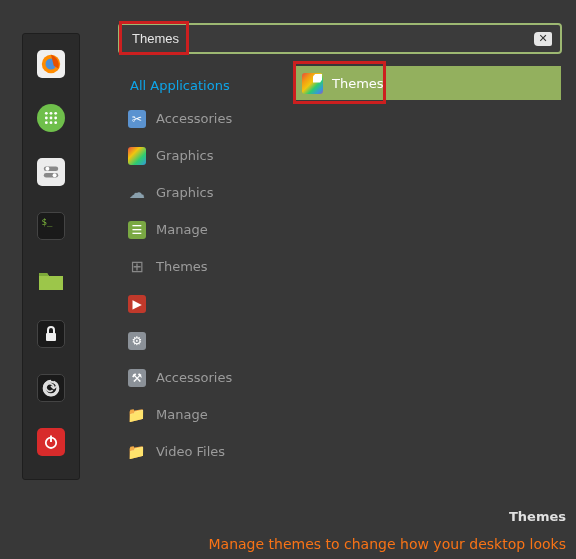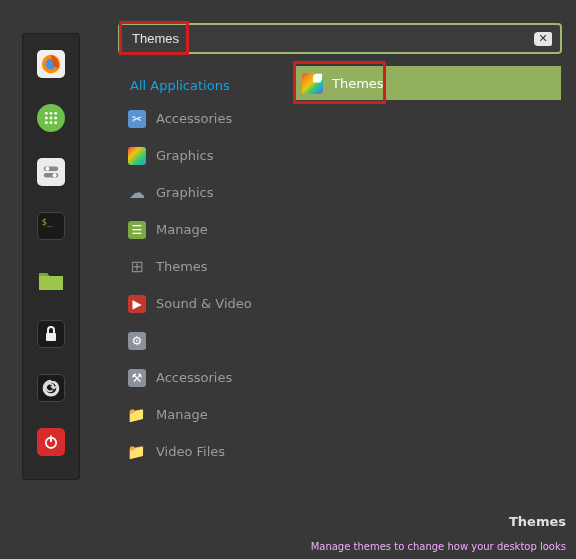--- a/index.html
+++ b/index.html
@@ -151,21 +151,21 @@
     pointer-events: none;
   }
   .footer {
     position: absolute;
     right: 10px;
     bottom: 7px;
     text-align: right;
     color: #e0e0e0;
   }
   .footer-title { font-weight: bold; margin-bottom: 1px; }
-  .footer-desc { color: #f0abfc; font-size: 10px; margin-top: 12px; }
+  .footer-desc { color: #f97316; font-size: 14px; margin-top: 12px; }
 </style>
 </head>
 <body>
 
 <div class="favorites">
   <div class="fav-item" style="background:#f0f0f0;">
     <svg width="22" height="22" viewBox="0 0 24 24">
         <circle cx="12" cy="12" r="10" fill="#ff8c00"></circle>
         <circle cx="12" cy="12" r="6" fill="#4a90d9"></circle>
         <path d="M12 2 C18 4 22 10 20 17 L15 14 Z" fill="#e65100"></path>
@@ -252,21 +252,20 @@
   <div class="cat-item">
     <div class="cat-icon" style="background:#7aa843;">☰</div>
     <span>Manage</span>
   </div>
   <div class="cat-item">
     <div class="cat-icon" style="color:#888;font-size:16px;">⊞</div>
     <span>Themes</span>
   </div>
   <div class="cat-item">
     <div class="cat-icon" style="background:#c0392b;">▶</div>
-    <span>Sound &amp; Video</span>
   </div>
   <div class="cat-item">
     <div class="cat-icon" style="background:#8b9198;">⚙</div>
   </div>
   <div class="cat-item">
     <div class="cat-icon" style="background:#8b9198;">⚒</div>
     <span>Accessories</span>
   </div>
   <div class="cat-item">
     <div class="cat-icon" style="color:#6d7a5c;font-size:15px;">📁</div>

